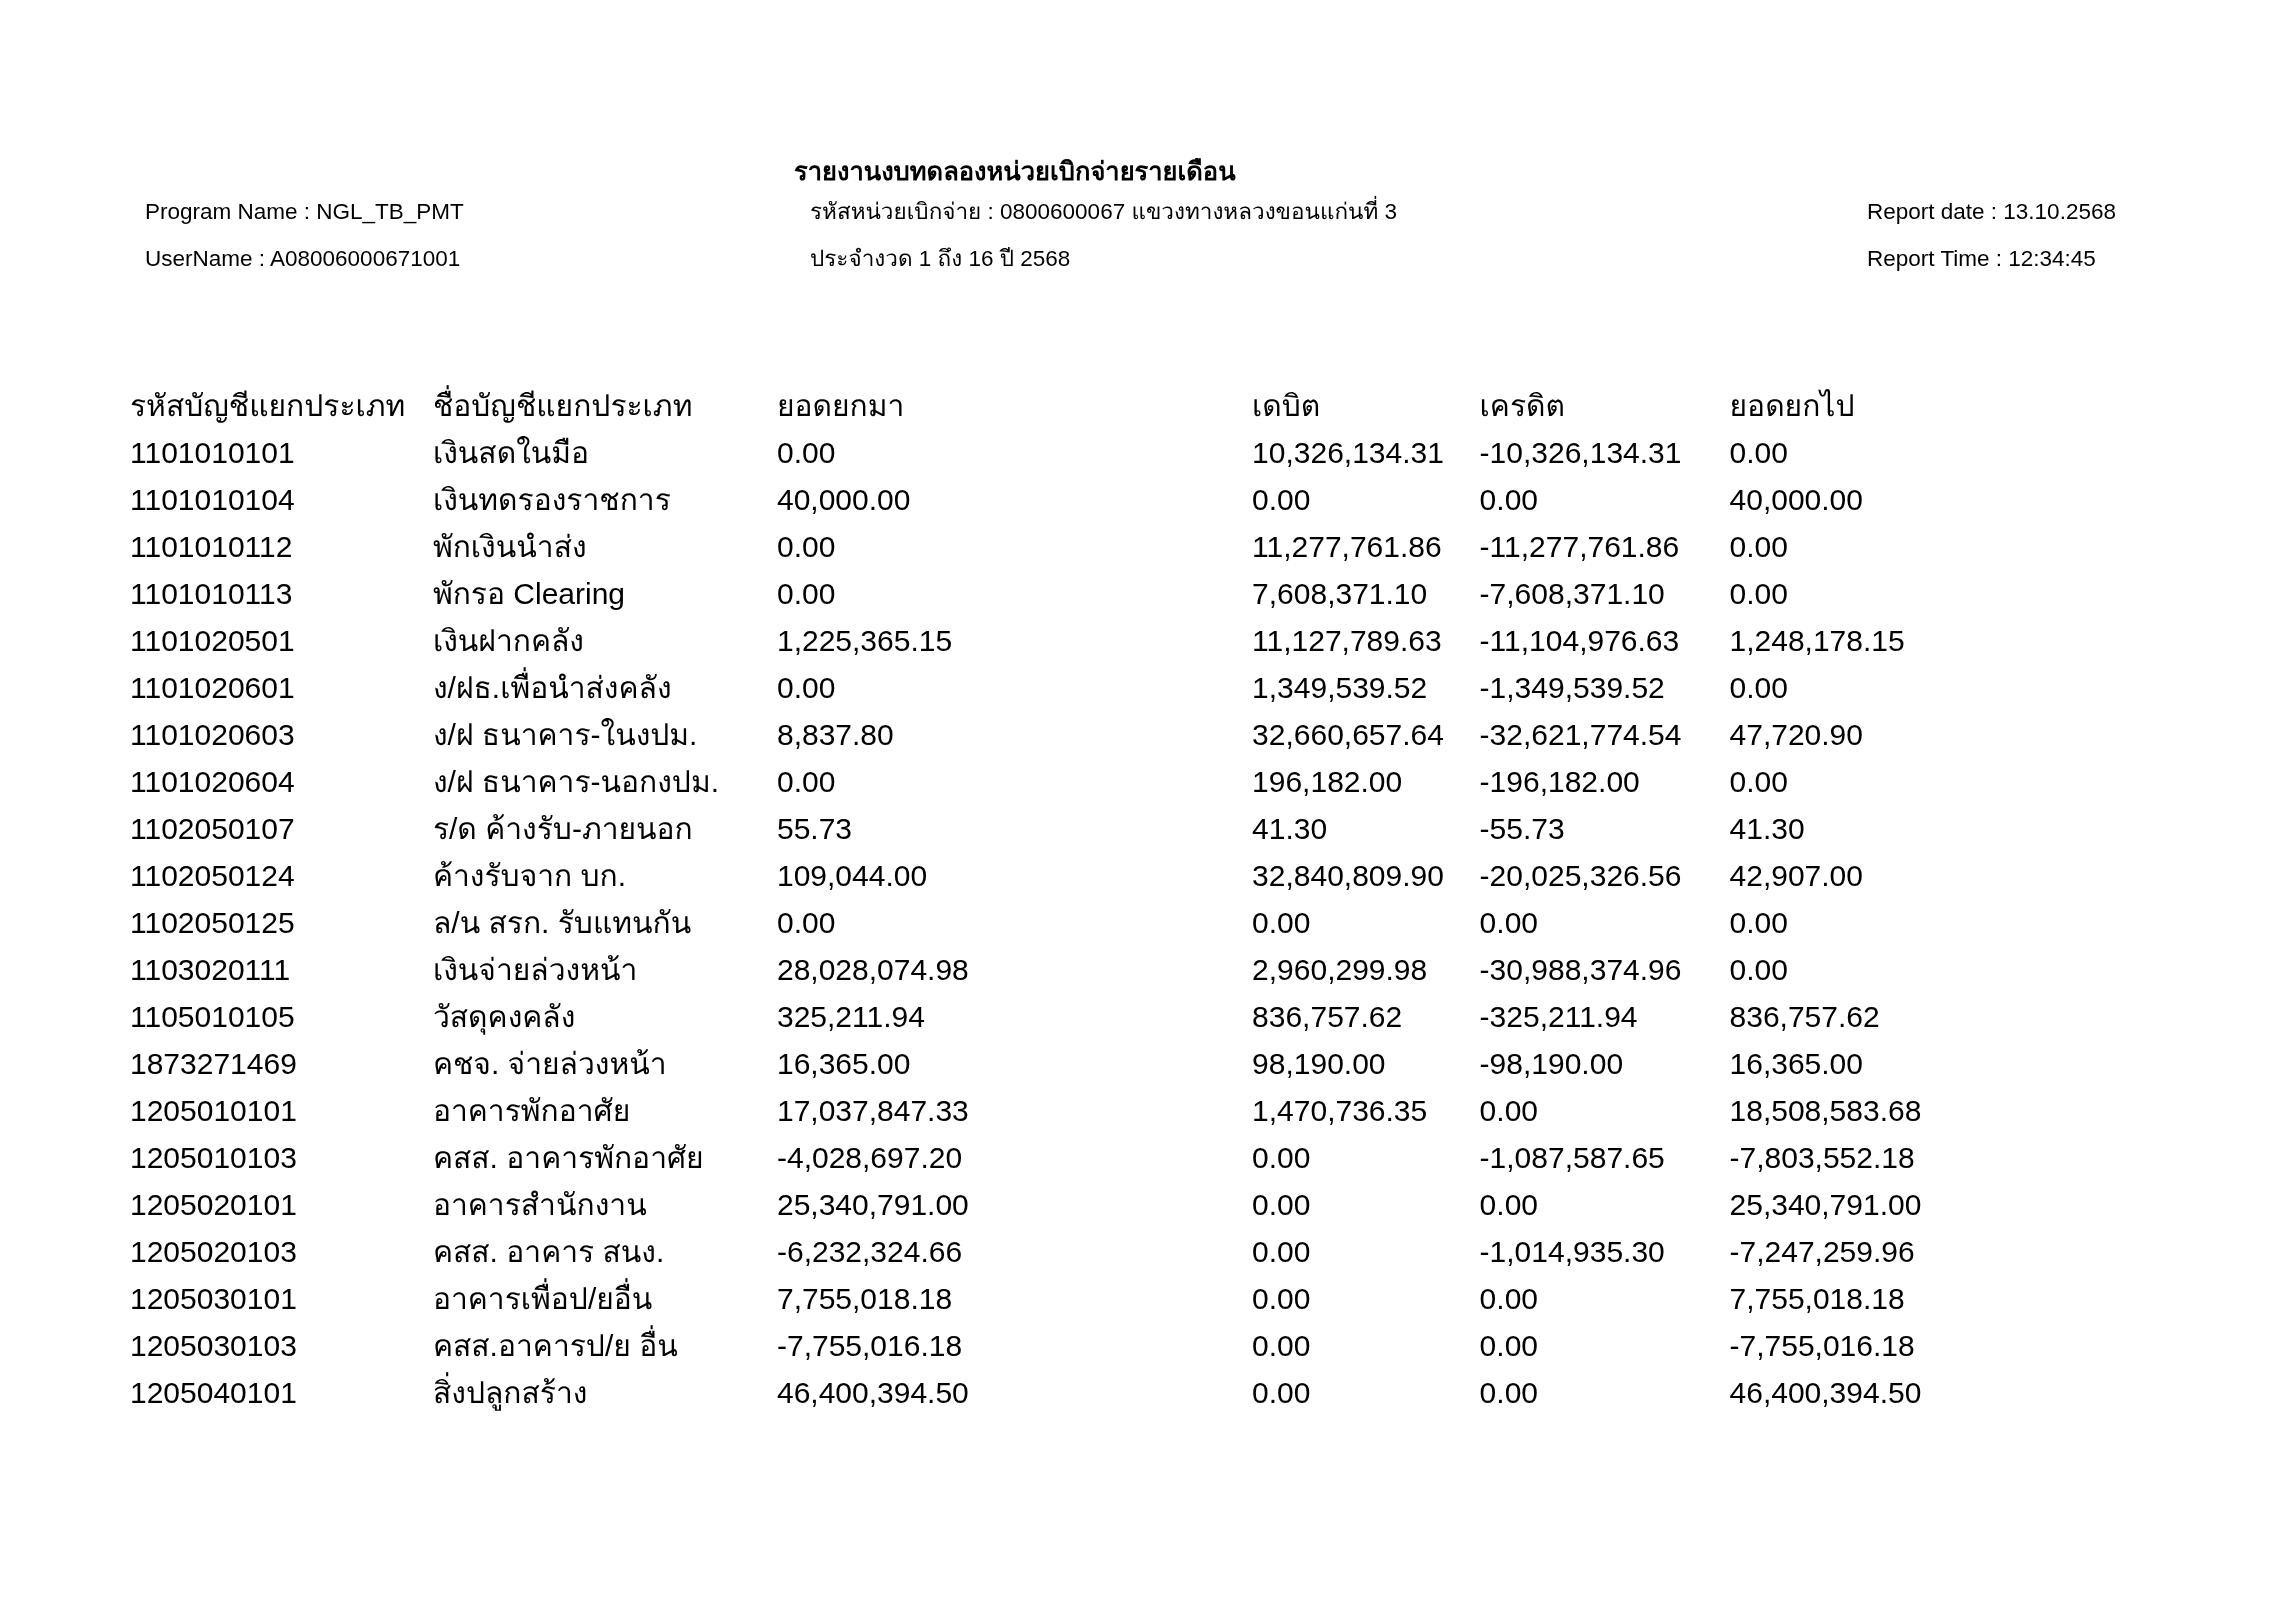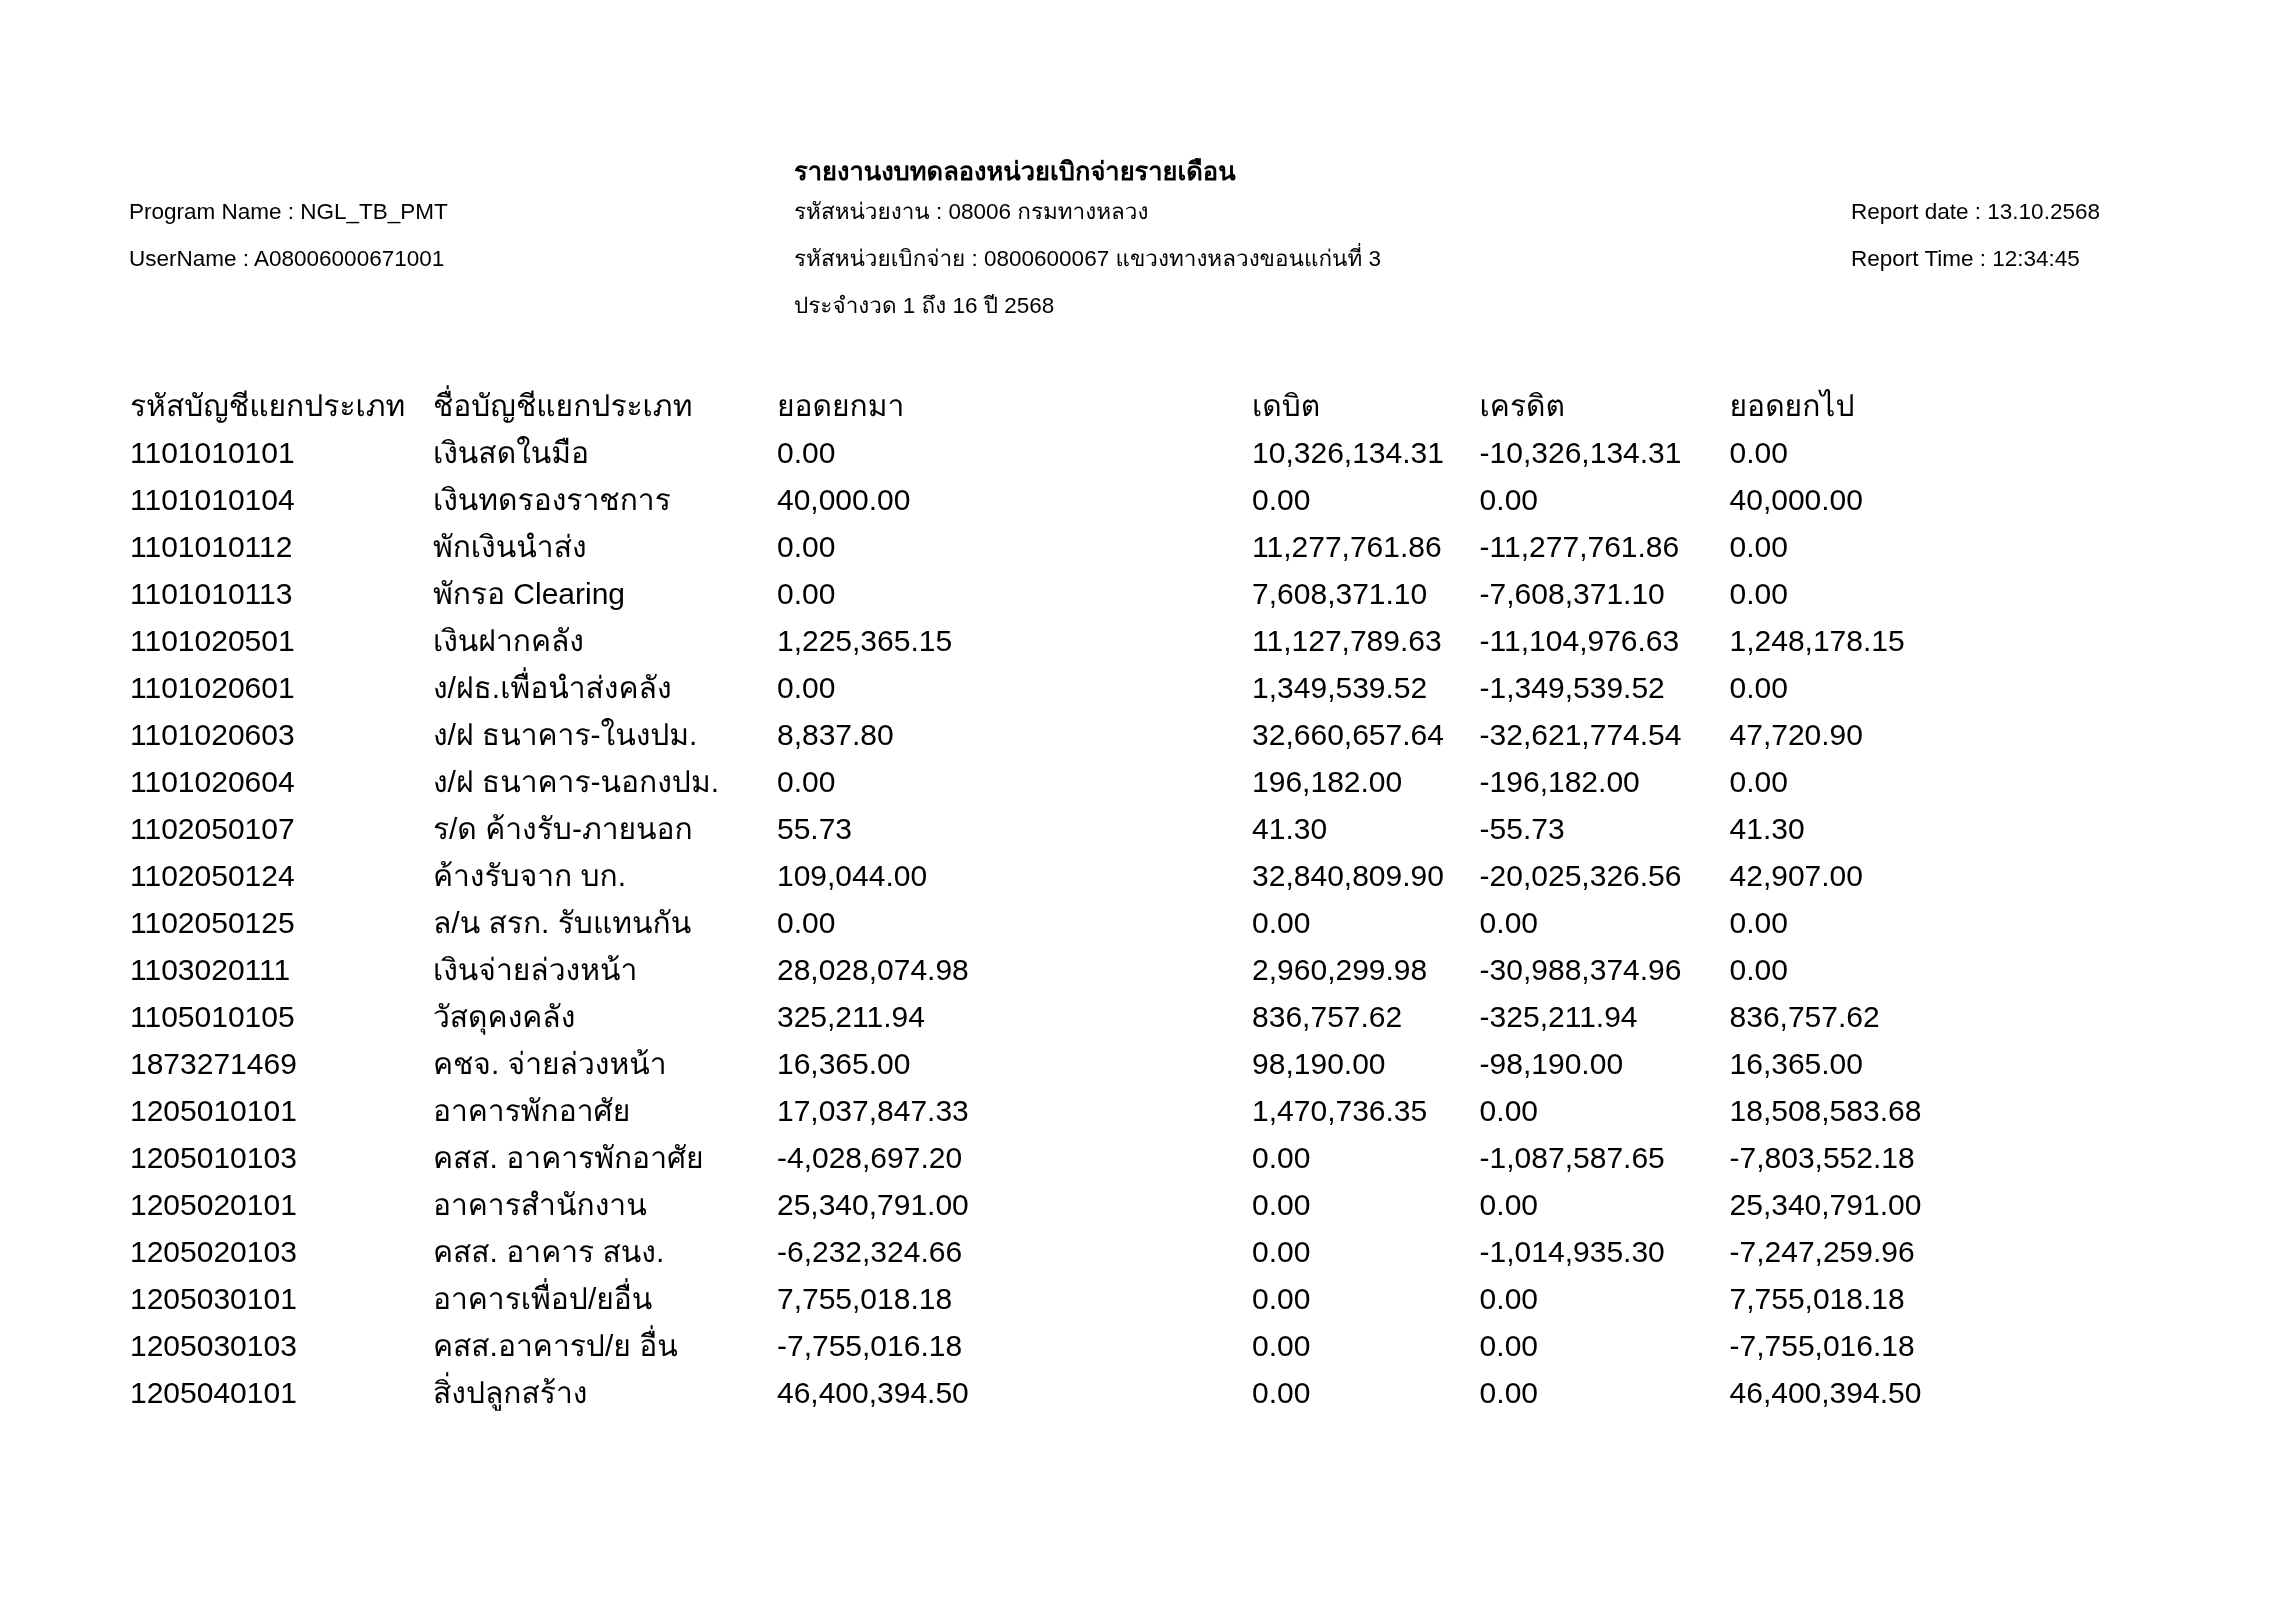--- a/index.html
+++ b/index.html
@@ -18,21 +18,21 @@
     line-height: 1;
   }
   .report-title {
     position: absolute;
     left: 794px;
     top: 159px;
     font-size: 25.5px;
     font-weight: bold;
     white-space: nowrap;
   }
-  .hdr-block { position: absolute; white-space: nowrap; }
+  .hdr-block { position: absolute; white-space: nowrap; margin-left: 16px; }
   .hdr-left   { left: 129px;  top: 201px; }
   .hdr-center { left: 794px;  top: 201px; }
   .hdr-right  { left: 1851px; top: 201px; }
   .hdr-line { height: 47px; }
   table.tb {
     position: absolute;
     left: 130px;
     top: 391px;
     border-collapse: collapse;
     table-layout: fixed;
@@ -61,21 +61,20 @@
 <div class="page">
 
   <div class="report-title">รายงานงบทดลองหน่วยเบิกจ่ายรายเดือน</div>
 
   <div class="hdr-block hdr-left">
     <div class="hdr-line">Program Name : NGL_TB_PMT</div>
     <div class="hdr-line">UserName : A08006000671001</div>
   </div>
 
   <div class="hdr-block hdr-center">
-    <div class="hdr-line">รหัสหน่วยงาน : 08006 กรมทางหลวง</div>
     <div class="hdr-line">รหัสหน่วยเบิกจ่าย : 0800600067 แขวงทางหลวงขอนแก่นที่ 3</div>
     <div class="hdr-line">ประจำงวด 1 ถึง 16 ปี 2568</div>
   </div>
 
   <div class="hdr-block hdr-right">
     <div class="hdr-line">Report date : 13.10.2568</div>
     <div class="hdr-line">Report Time : 12:34:45</div>
   </div>
 
   <table class="tb">

